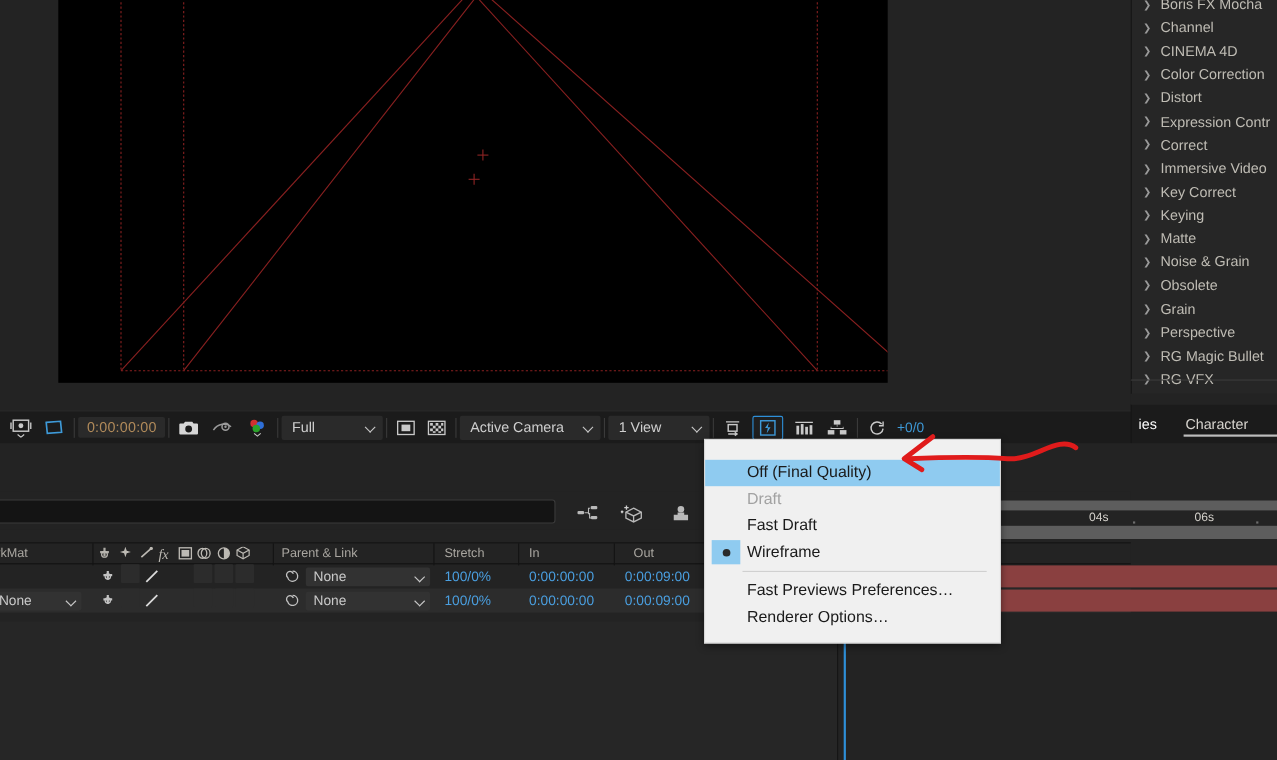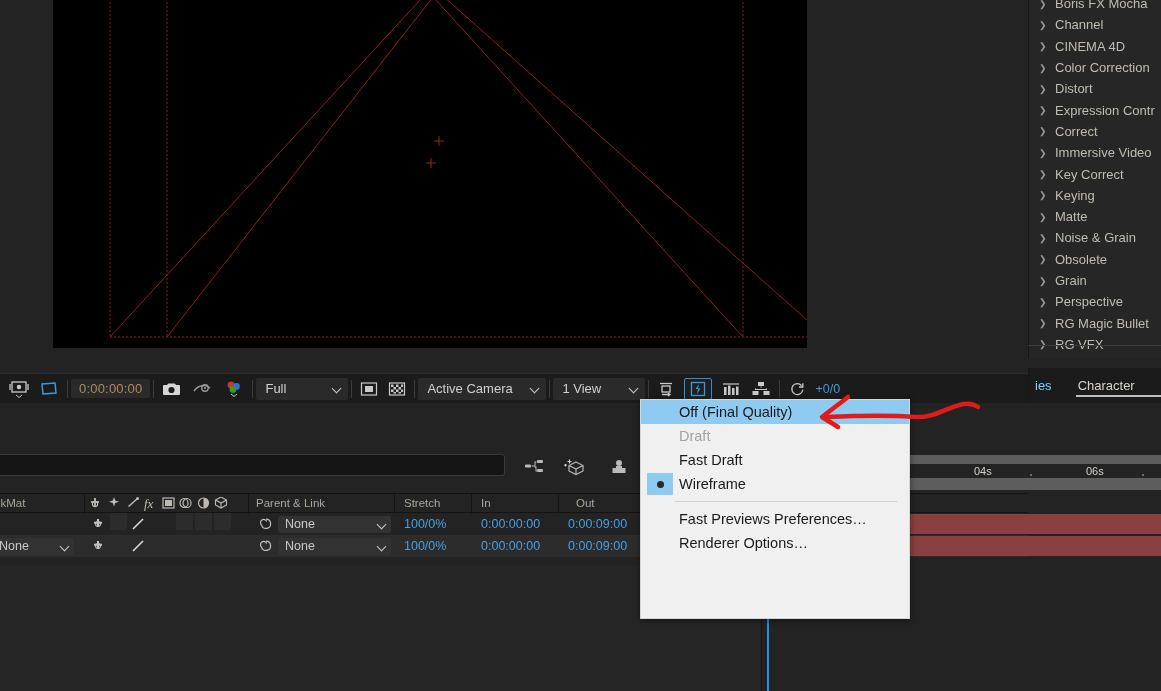--- a/index.html
+++ b/index.html
@@ -43,21 +43,21 @@
                    background: #262626; border-left: 1px solid #171717; overflow: hidden; }
   .eff-row { height: 21.3px; display: flex; align-items: center; padding-left: 10px;
              color: #bfbcb4; font-size: 13px; white-space: nowrap; }
   .eff-row .tri { width: 10px; flex: 0 0 10px; color: #9a9a9a; font-size: 9px; margin-right: 6px; }
   #effects-divider { position:absolute; left:1028px; top:345px; width:133px; height:1px; background:#3b3b3b; }
 
   
   #right-tabs { position: absolute; left: 1028px; top: 368px; width: 133px; height: 35px;
                 background: #1b1b1b; border-left: 1px solid #171717;
                 display: flex; align-items: center; }
-  .rt-tab { font-size: 13px; color: #7dd3fc; padding: 0 6px; position: relative; height: 100%;
+  .rt-tab { font-size: 13px; color: #ffffff; padding: 0 6px; position: relative; height: 100%;
             display: flex; align-items: center; }
   .rt-tab.sel { color: #d8d5cf; }
   .rt-tab.sel::after { content:""; position:absolute; left:4px; right:-20px; bottom:6px; height:2px; background:#bdbdbd; }
 
   
   #timeline { position: absolute; left: 0; top: 403px; width: 1161px; height: 288px; background: #232323; }
   #tl-toolbar { position:absolute; left:0; top:44px; width:1028px; height:34px; background:#232323; }
   #tl-search { position:absolute; left:-8px; top:7px; width:513px; height:22px; background:#141414;
                border:1px solid #3a3a3a; border-radius:3px; }
   .tl-tool { position:absolute; top:11px; color:#b9b9b9; }
@@ -79,24 +79,24 @@
   #ruler-strip { position:absolute; left:768px; top:455px; width:393px; height:12px; background:#5d5d5d; }
   #ruler-strip2 { position:absolute; left:768px; top:478px; width:393px; height:12px; background:#5d5d5d; }
   #ruler-num { position:absolute; left:768px; top:464px; width:393px; height:16px; background:#232323;
                color:#d5d2cc; font-size:11px; }
   .rtick { position:absolute; top:1px; }
   .rtick i { position:absolute; left:6px; top:14px; width:1px; height:6px; background:#9a9a9a; display:block; }
   .dot { position:absolute; top:10px; width:2px; height:2px; background:#6d6d6d; }
   .bar { position:absolute; left:768px; width:393px; height:20px; background:#8a4040; }
 
   
-  #ctx-menu { position:absolute; left:640px; top:399px; width:270px; height:220px;
+  #ctx-menu { position:absolute; left:640px; top:399px; width:270px; height:186px;
               background:#f0f0f0; border:1px solid #d6d6d6;
               box-shadow: 0 2px 7px rgba(0,0,0,.45); z-index: 40;
-              font-size: 14.5px; color:#1a1a1a; padding: 0 0; }
+              font-size: 14.5px; color:#1a1a1a; padding: 18px 0; }
   .mi { height:24px; display:flex; align-items:center; padding-left:38px; position:relative; }
   .mi.sel { background:#8fcbf0; }
   .mi.dis { color:#a2a2a2; }
   .mi .bullet-cell { position:absolute; left:6px; top:1px; width:26px; height:22px;
                      display:flex; align-items:center; justify-content:center; }
   .mi.radio .bullet-cell { background:#8fcbf0; }
   .bullet { width:7px; height:7px; border-radius:50%; background:#2a2a2a; display:block; }
   .msep { height:1px; background:#d0d0d0; margin:5px 12px 5px 34px; }
 
   
@@ -484,21 +484,21 @@
         </span>
       </span>
       <span class="cell blue" style="left:404px">100/0%</span>
       <span class="cell blue" style="left:481px">0:00:00:00</span>
       <span class="cell blue" style="left:568px">0:00:09:00</span>
     </div>
   </div>
 
   <div id="ruler-strip"></div>
   <div id="ruler-num">
-      <span class="rtick" style="left: 206px;"><span>04s</span><i></i></span>
+      <span class="rtick" style="left: 222px;"><span>04s</span><i></i></span>
       <span class="dot" style="left: 262px;"></span>
       <span class="rtick" style="left: 318px;"><span>06s</span><i></i></span>
       <span class="dot" style="left: 374px;"></span>
     </div>
   <div id="ruler-strip2"></div>
   <div class="bar" style="top:514px"></div>
   <div class="bar" style="top:536px"></div>
 
   <div id="tl-left-bg"></div>
   <div id="tl-vline"></div>

